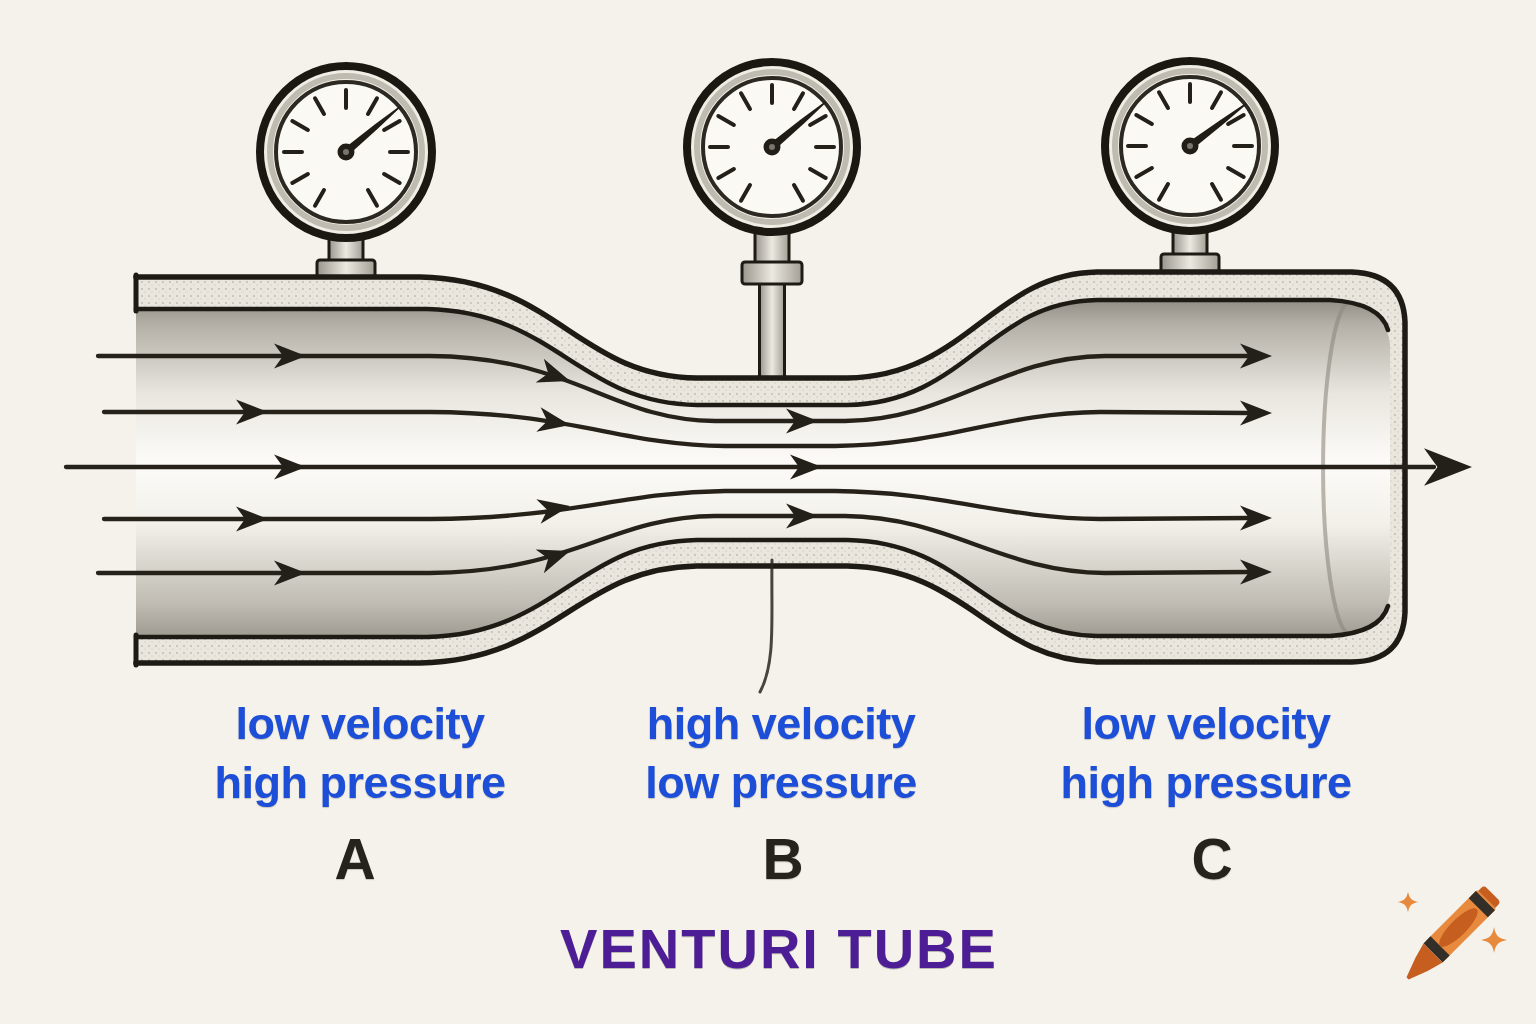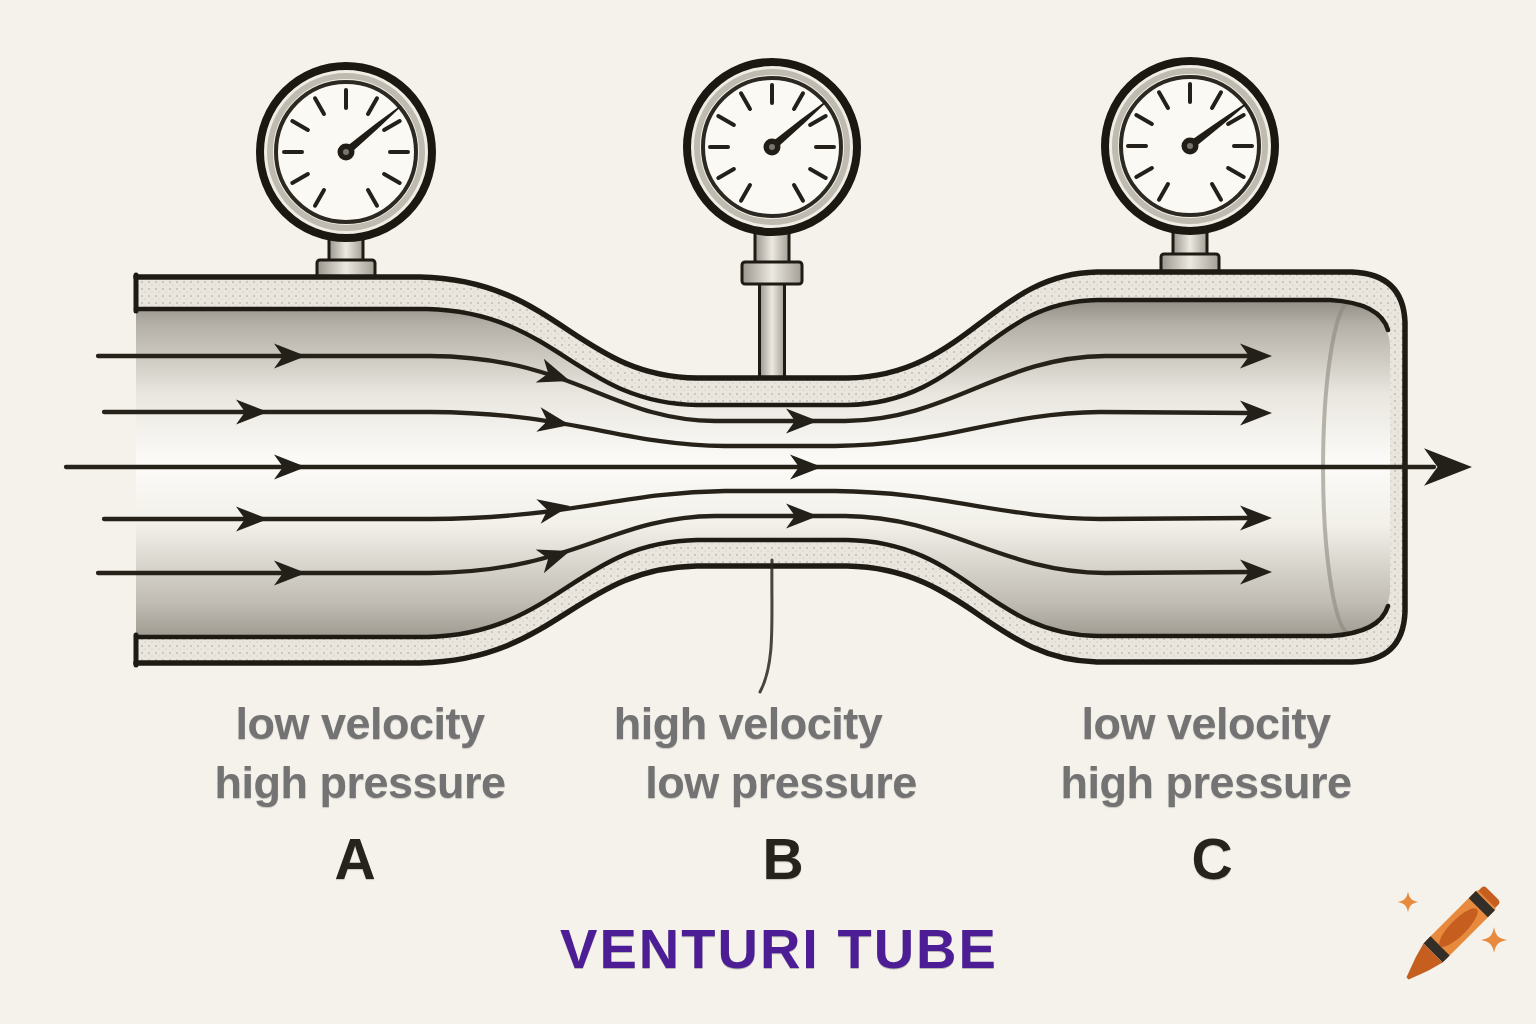--- a/index.html
+++ b/index.html
@@ -1,20 +1,20 @@
 <!DOCTYPE html>
 <html><head>
 <meta charset="utf-8">
 <style>
   html,body{margin:0;padding:0;}
   body{width:1536px;height:1024px;overflow:hidden;background:#f5f2ec;font-family:"Liberation Sans",sans-serif;}
   .stage{position:relative;width:1536px;height:1024px;background:#f5f2ec;}
   svg.diagram{position:absolute;left:0;top:0;}
   .lbl{position:absolute;transform:translateX(-50%);white-space:nowrap;font-weight:700;
-       font-size:45px;letter-spacing:-0.5px;color:#737373;text-shadow:0 1px 1px rgba(40,35,28,.22);}
+       font-size:45px;letter-spacing:-0.5px;color:#1d4ed8;text-shadow:0 1px 1px rgba(40,35,28,.22);}
   .letter{position:absolute;transform:translateX(-50%);font-weight:700;font-size:57px;color:#26231d;
        text-shadow:0 1px 1px rgba(40,35,28,.22);}
   .title{position:absolute;transform:translateX(-50%);font-weight:700;font-size:56px;letter-spacing:2px;
        color:#4c1d95;text-shadow:0 1px 0 rgba(50,45,38,.30);}
 </style>
 </head>
 <body>
 
 <div class="stage">
 
@@ -163,21 +163,21 @@
       <rect x="-50" y="-13.5" width="10" height="27" fill="#332e28"></rect>
       <rect x="14" y="-13.5" width="10" height="27" fill="#332e28"></rect>
       <ellipse cx="-12" cy="0" rx="26" ry="8" fill="#c55e1f"></ellipse>
       <path d="M24,-13.5 L40,-9 L60,-1.5 L60,1.5 L40,9 L24,13.5 Z" fill="#c55e1f"></path>
     </g>
   </g>
 </svg>
 
   <div class="lbl" style="left:360px;top:698px">low velocity</div>
   <div class="lbl" style="left:360px;top:757px">high pressure</div>
-  <div class="lbl" style="left:748px;top:698px">high velocity</div>
+  <div class="lbl" style="left:781px;top:698px">high velocity</div>
   <div class="lbl" style="left:781px;top:757px">low pressure</div>
   <div class="lbl" style="left:1206px;top:698px">low velocity</div>
   <div class="lbl" style="left:1206px;top:757px">high pressure</div>
 
   <div class="letter" style="left:355px;top:826px">A</div>
   <div class="letter" style="left:783px;top:826px">B</div>
   <div class="letter" style="left:1212px;top:826px">C</div>
 
   <div class="title" style="left:779px;top:916px">VENTURI TUBE</div>
 </div>

